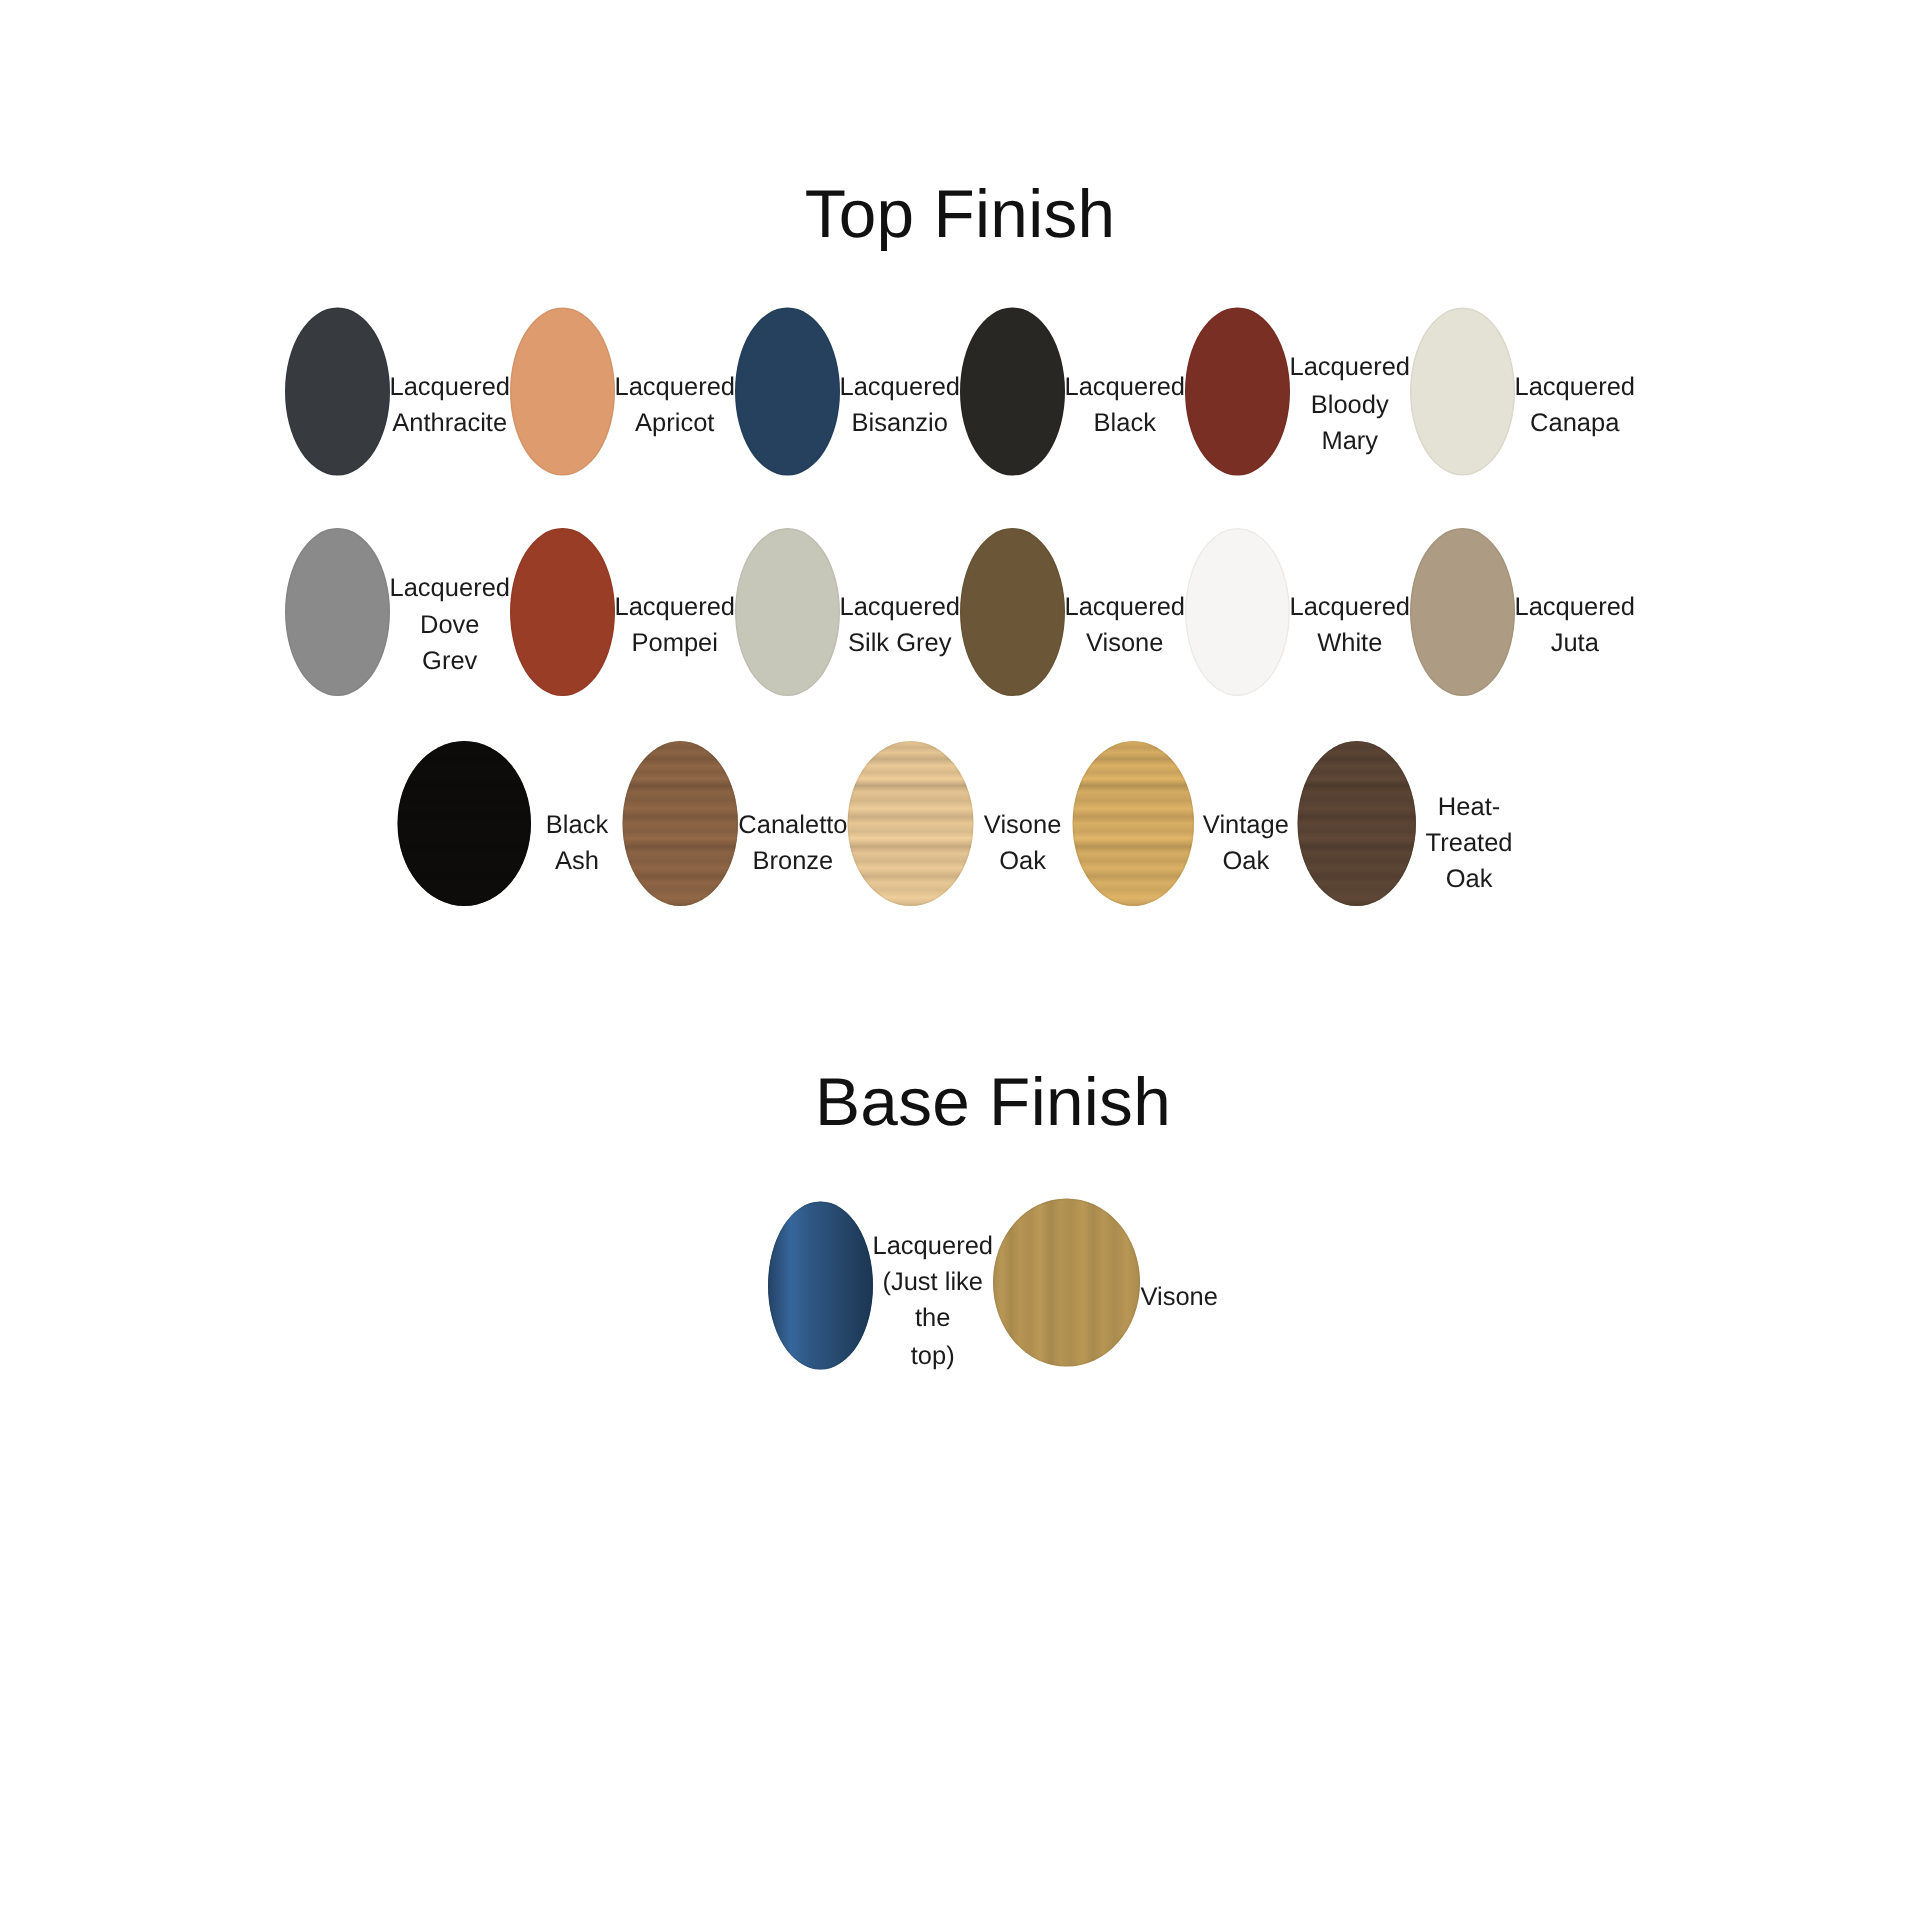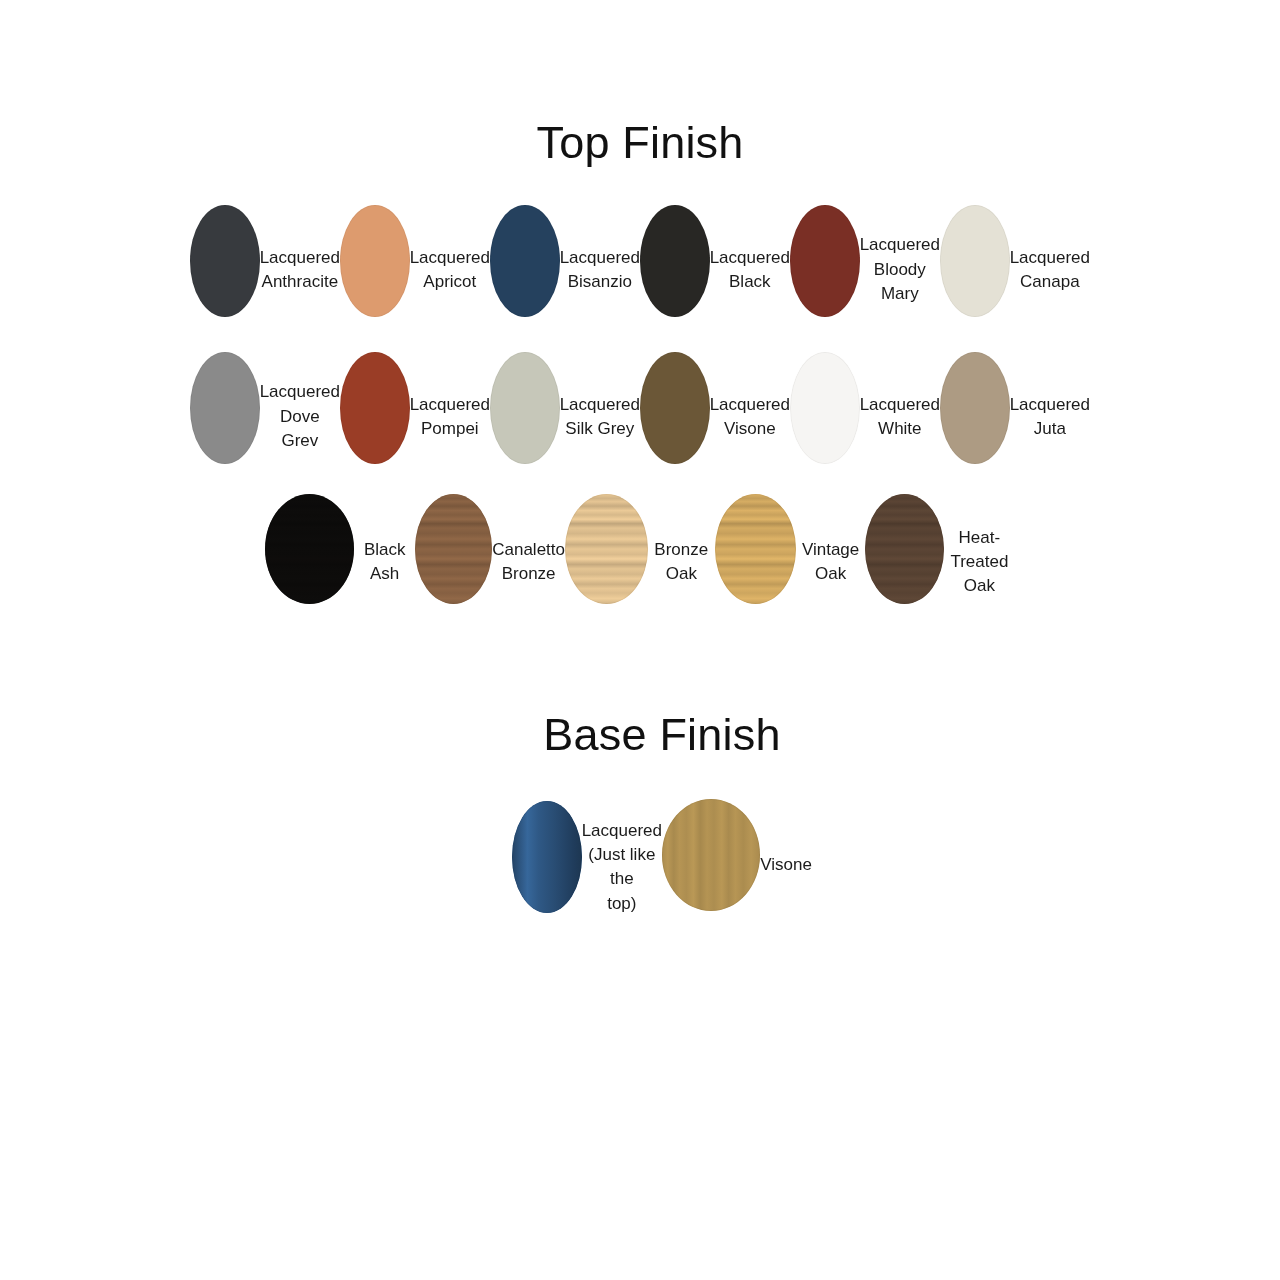--- a/index.html
+++ b/index.html
@@ -192,21 +192,21 @@
           <div class="swatch-disc" style="background: rgb(138, 99, 68);">
             <span class="tex-wood-h" style="background-image: linear-gradient(rgba(145, 104, 71, 0.55) 0%, rgba(119, 85, 58, 0.55) 4%, rgba(141, 101, 69, 0.55) 7%, rgba(108, 77, 53, 0.55) 11%, rgba(146, 105, 72, 0.55) 15%, rgba(124, 89, 61, 0.55) 19%, rgba(152, 109, 75, 0.55) 23%, rgba(99, 71, 49, 0.55) 27%, rgba(138, 99, 68, 0.55) 31%, rgba(121, 87, 60, 0.55) 36%, rgba(149, 107, 73, 0.55) 41%, rgba(110, 79, 54, 0.55) 46%, rgba(142, 102, 70, 0.55) 50%, rgba(127, 91, 63, 0.55) 55%, rgba(155, 111, 76, 0.55) 59%, rgba(105, 75, 52, 0.55) 64%, rgba(139, 100, 69, 0.55) 68%, rgba(123, 88, 61, 0.55) 73%, rgba(148, 106, 73, 0.55) 77%, rgba(115, 82, 56, 0.55) 82%, rgba(144, 103, 71, 0.55) 86%, rgba(130, 93, 64, 0.55) 90%, rgba(150, 108, 74, 0.55) 95%, rgba(120, 86, 59, 0.55) 100%);"></span>
           </div>
           <div class="swatch-label">Canaletto
 Bronze</div>
         </div>
         <div class="swatch-cell">
           <div class="swatch-disc" style="background: rgb(227, 195, 146);">
             <span class="tex-wood-h" style="background-image: linear-gradient(rgba(238, 205, 153, 0.55) 0%, rgba(195, 168, 126, 0.55) 4%, rgba(232, 199, 149, 0.55) 7%, rgba(177, 152, 114, 0.55) 11%, rgba(241, 207, 155, 0.55) 15%, rgba(204, 176, 131, 0.55) 19%, rgba(250, 215, 161, 0.55) 23%, rgba(163, 140, 105, 0.55) 27%, rgba(227, 195, 146, 0.55) 31%, rgba(200, 172, 128, 0.55) 36%, rgba(245, 211, 158, 0.55) 41%, rgba(182, 156, 117, 0.55) 46%, rgba(234, 201, 150, 0.55) 50%, rgba(209, 179, 134, 0.55) 55%, rgba(254, 218, 164, 0.55) 59%, rgba(173, 148, 111, 0.55) 64%, rgba(229, 197, 147, 0.55) 68%, rgba(202, 174, 130, 0.55) 73%, rgba(243, 209, 156, 0.55) 77%, rgba(188, 162, 121, 0.55) 82%, rgba(236, 203, 152, 0.55) 86%, rgba(213, 183, 137, 0.55) 90%, rgba(247, 213, 159, 0.55) 95%, rgba(197, 170, 127, 0.55) 100%);"></span>
           </div>
-          <div class="swatch-label">Bronze Oak</div>
+          <div class="swatch-label">Visone Oak</div>
         </div>
         <div class="swatch-cell">
           <div class="swatch-disc" style="background: rgb(212, 171, 98);">
             <span class="tex-wood-h" style="background-image: linear-gradient(rgba(223, 180, 103, 0.55) 0%, rgba(182, 147, 84, 0.55) 4%, rgba(216, 174, 100, 0.55) 7%, rgba(165, 133, 76, 0.55) 11%, rgba(225, 181, 104, 0.55) 15%, rgba(191, 154, 88, 0.55) 19%, rgba(233, 188, 108, 0.55) 23%, rgba(153, 123, 71, 0.55) 27%, rgba(212, 171, 98, 0.55) 31%, rgba(187, 150, 86, 0.55) 36%, rgba(229, 185, 106, 0.55) 41%, rgba(170, 137, 78, 0.55) 46%, rgba(218, 176, 101, 0.55) 50%, rgba(195, 157, 90, 0.55) 55%, rgba(237, 192, 110, 0.55) 59%, rgba(161, 130, 74, 0.55) 64%, rgba(214, 173, 99, 0.55) 68%, rgba(189, 152, 87, 0.55) 73%, rgba(227, 183, 105, 0.55) 77%, rgba(176, 142, 81, 0.55) 82%, rgba(220, 178, 102, 0.55) 86%, rgba(199, 161, 92, 0.55) 90%, rgba(231, 186, 107, 0.55) 95%, rgba(184, 149, 85, 0.55) 100%);"></span>
           </div>
           <div class="swatch-label">Vintage Oak</div>
         </div>
         <div class="swatch-cell">
           <div class="swatch-disc" style="background: rgb(90, 68, 52);">
             <span class="tex-wood-h" style="background-image: linear-gradient(rgba(95, 71, 55, 0.55) 0%, rgba(77, 58, 45, 0.55) 4%, rgba(92, 69, 53, 0.55) 7%, rgba(70, 53, 41, 0.55) 11%, rgba(95, 72, 55, 0.55) 15%, rgba(81, 61, 47, 0.55) 19%, rgba(99, 75, 57, 0.55) 23%, rgba(65, 49, 37, 0.55) 27%, rgba(90, 68, 52, 0.55) 31%, rgba(79, 60, 46, 0.55) 36%, rgba(97, 73, 56, 0.55) 41%, rgba(72, 54, 42, 0.55) 46%, rgba(93, 70, 54, 0.55) 50%, rgba(83, 63, 48, 0.55) 55%, rgba(101, 76, 58, 0.55) 59%, rgba(68, 52, 40, 0.55) 64%, rgba(91, 69, 53, 0.55) 68%, rgba(80, 61, 46, 0.55) 73%, rgba(96, 73, 56, 0.55) 77%, rgba(75, 56, 43, 0.55) 82%, rgba(94, 71, 54, 0.55) 86%, rgba(85, 64, 49, 0.55) 90%, rgba(98, 74, 57, 0.55) 95%, rgba(78, 59, 45, 0.55) 100%);"></span>

